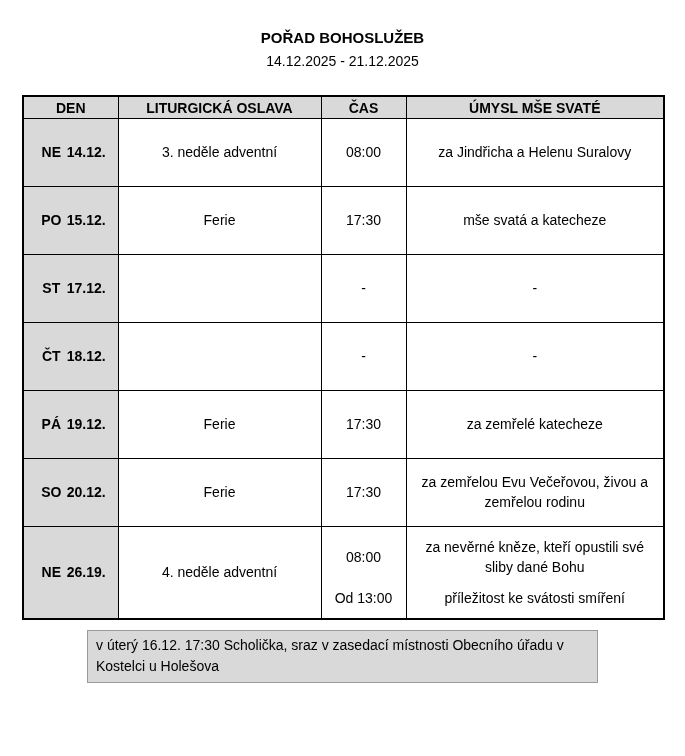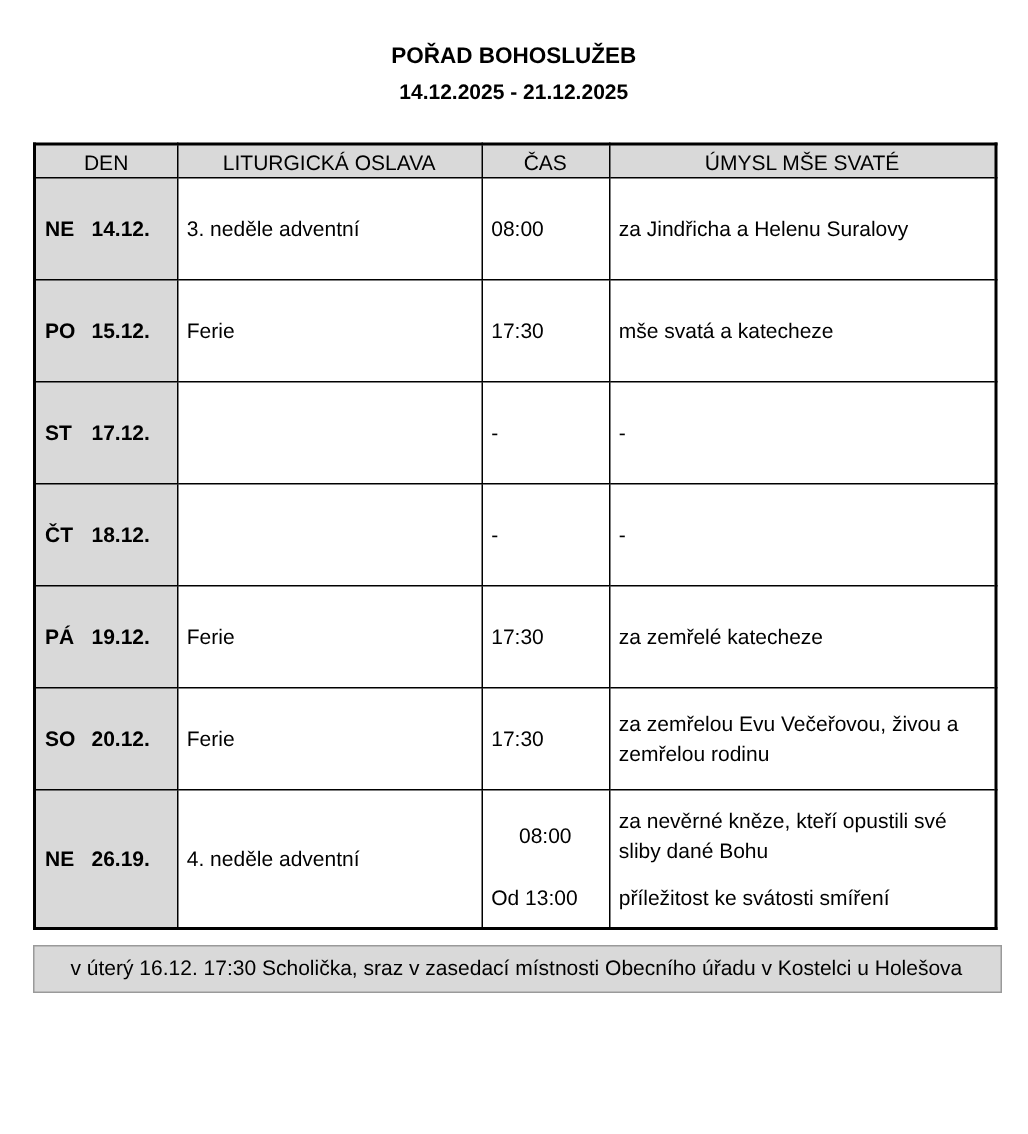--- a/index.html
+++ b/index.html
@@ -23,48 +23,47 @@
     line-height: 1.35;
   }
   .doc-subtitle {
     font-size: 15px;
     font-weight: bold;
     line-height: 1.35;
   }
   .doc-daterange {
     font-size: 14px;
     margin-top: 5px;
-    font-weight: bold;
   }
   table.schedule-table {
     border-collapse: collapse;
     table-layout: fixed;
     width: 641px;
     margin: 26px auto 0 auto;
     border: 2px solid #000;
   }
   .schedule-table th, .schedule-table td {
     border: 1px solid #000;
   }
   .schedule-table thead th {
     background: #d9d9d9;
     font-size: 14px;
-    font-weight: normal;
+    font-weight: bold;
     text-align: center;
     height: 22px;
     padding: 1px 14px;
   }
   .col-day { width: 95px; }
   .col-celebration { width: 203px; }
   .col-time { width: 85px; }
   .col-intention { width: 258px; }
   .schedule-table tbody td {
     height: 68px;
     vertical-align: middle;
-    text-align: left;
+    text-align: center;
     font-size: 14px;
     padding: 4px 6px;
     line-height: 1.45;
   }
   .schedule-table tbody tr.multi td { height: 93px; }
   td.day-cell {
     background: #d9d9d9;
     text-align: left;
     font-weight: bold;
     padding-left: 7px;
@@ -74,25 +73,25 @@
   .time-cell .entry + .entry,
   .intention-cell .entry + .entry { margin-top: 10px; }
   tr.multi .time-cell .entry:first-child,
   tr.multi .intention-cell .entry:first-child {
     min-height: 42px;
     display: flex;
     align-items: center;
     justify-content: center;
   }
   .footer-note {
-    width: 646px;
+    width: 511px;
     margin: 10px auto 0 auto;
     background: #d9d9d9;
     border: 1px solid #9a9a9a;
-    padding: 4px 8px 5px 24px;
+    padding: 4px 8px 5px 8px;
     font-size: 14px;
     line-height: 1.5;
   }
 </style>
 </head>
 <body>
 
 <div class="page">
 
   <div class="doc-header">

